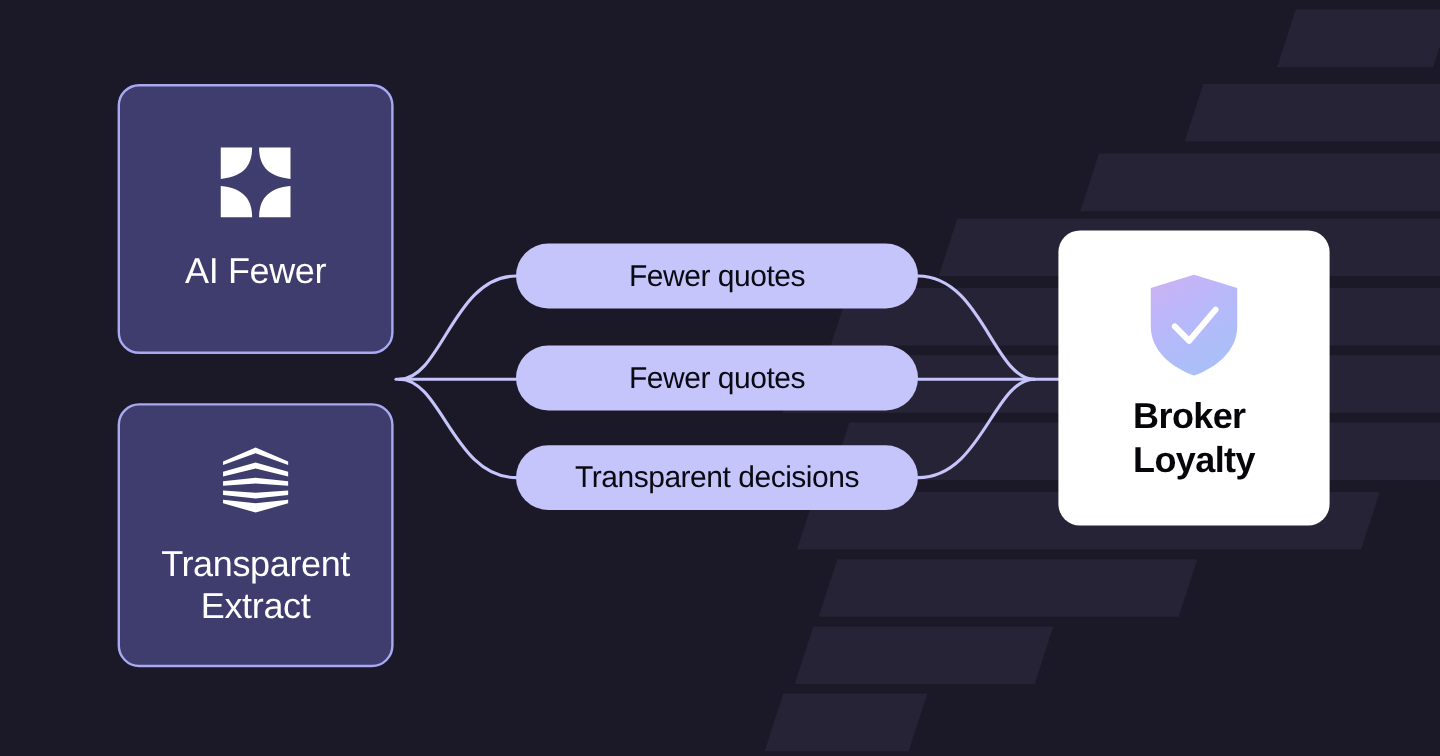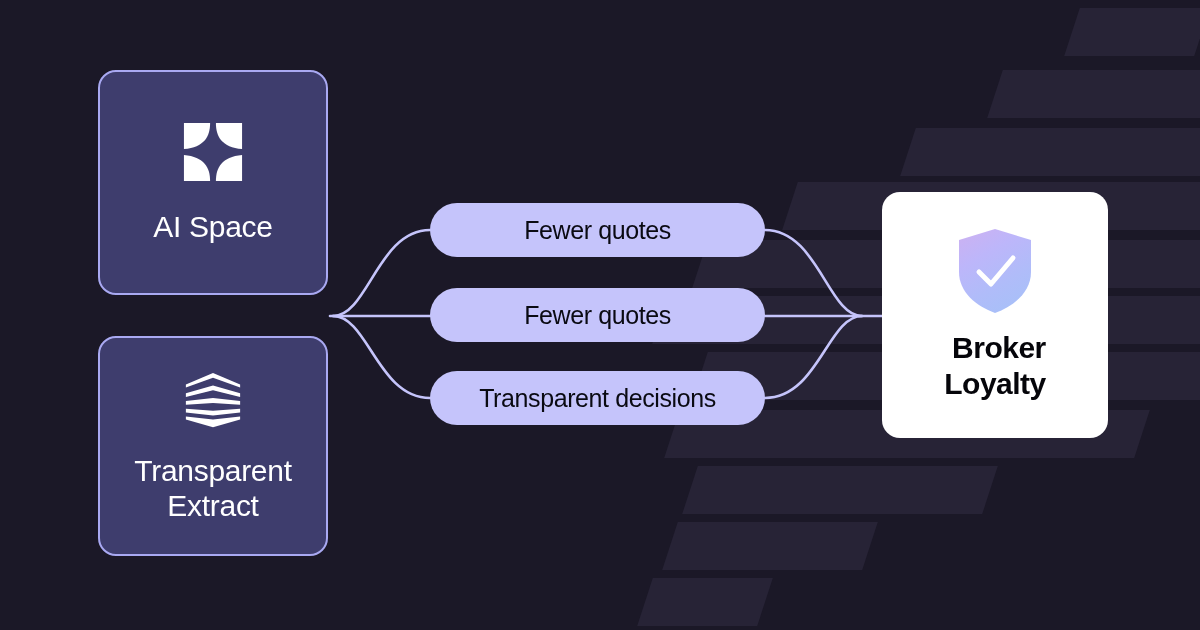--- a/index.html
+++ b/index.html
@@ -110,21 +110,21 @@
     width: 76px;
     height: 86px;
     margin-bottom: 16px;
     display: block;
   }
   .outcome-label {
     font-size: 30px;
     font-weight: 600;
     letter-spacing: -0.5px;
     line-height: 1.2;
-    text-align: right;
+    text-align: left;
     white-space: pre-line;
   }
 </style>
 </head>
 <body>
 
 <div id="canvas">
 
   <div class="stripes">
     <div class="stripe" style="left:1072px; top:8px;  width:130px; height:48px;"></div>
@@ -159,21 +159,21 @@
 
   <div class="src-card" id="card-ai-space">
     <svg class="src-icon" viewBox="0 0 64 64" xmlns="http://www.w3.org/2000/svg">
       <g fill="#ffffff">
         <path d="M2 2 H29 C29 16 23 27 2 29 Z"></path>
         <path d="M62 2 H35 C35 16 41 27 62 29 Z"></path>
         <path d="M2 62 H29 C29 48 23 37 2 35 Z"></path>
         <path d="M62 62 H35 C35 48 41 37 62 35 Z"></path>
       </g>
     </svg>
-    <div class="src-label">AI Space</div>
+    <div class="src-label">AI Fewer</div>
   </div>
 
   <div class="src-card" id="card-info-ext">
     <svg class="src-icon" viewBox="0 0 64 64" xmlns="http://www.w3.org/2000/svg">
       <g fill="#ffffff">
         <path d="M32 4 L60 16 L60 19 L32 9 L4 19 L4 16 Z"></path>
         <path d="M32 17 L60 25 L60 29 L32 22 L4 29 L4 25 Z"></path>
         <path d="M4 33 L32 30 L60 33 L60 37 L32 35 L4 37 Z"></path>
         <path d="M4 41 L32 43 L60 41 L60 45 L32 48 L4 45 Z"></path>
         <path d="M4 49 L32 52 L60 49 L60 52 L32 60 L4 52 Z"></path>

